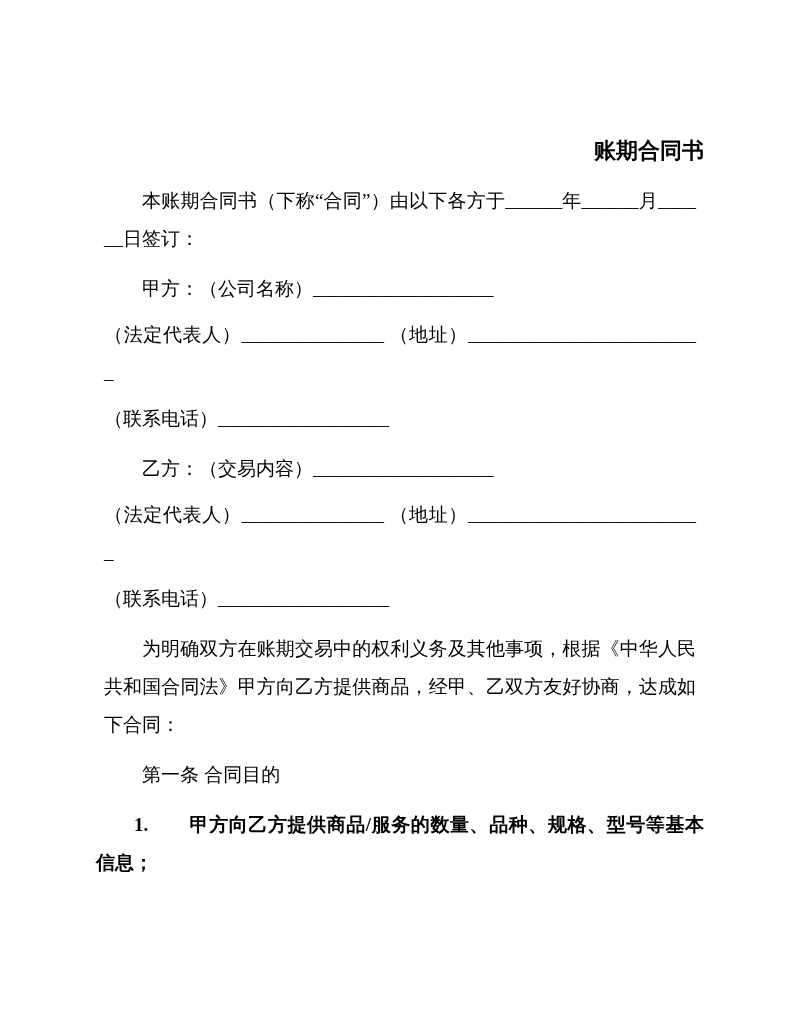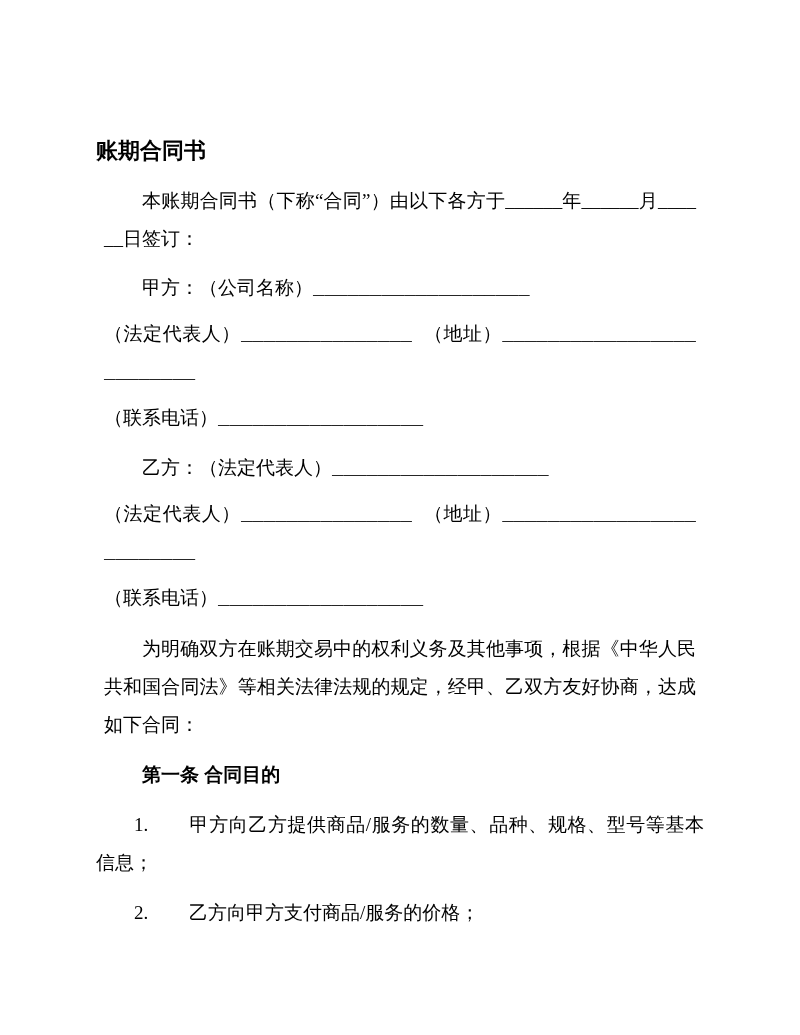--- a/index.html
+++ b/index.html
@@ -17,49 +17,49 @@
     color: #000000;
     font-family: "Liberation Serif", "DejaVu Serif", serif;
     font-size: 19px;
     line-height: 38px;
   }
   .doc-title {
     margin: 0 0 12px 0;
     font-size: 22px;
     line-height: 38px;
     font-weight: bold;
-    text-align: left;
+    text-align: right;
     font-family: "Liberation Sans", "DejaVu Sans", sans-serif;
   }
   .para, .line, .heading {
     margin: 8px;
     text-align: justify;
     word-break: break-all;
   }
   .block, .para, .heading, .list-item {
     margin-bottom: 12px;
   }
   .block .line {
     margin-bottom: 0;
-    font-family: Liberation Mono, monospace;
   }
   .indent {
     text-indent: 2em;
   }
   .heading {
-    font-weight: bold;
+    font-weight: normal;
     font-family: "Liberation Sans", "DejaVu Sans", sans-serif;
     font-size: 19px;
     line-height: 38px;
   }
   .list-item {
     text-align: justify;
     word-break: break-all;
     text-indent: 2em;
     margin-top: 12px;
+    font-weight: bold;
   }
   .item-num {
     display: inline-block;
     width: 55px;
     text-indent: 0;
   }
 </style>
 </head>
 <body>
 
@@ -69,32 +69,29 @@
 
   <p class="para indent">本账期合同书（下称“合同”）由以下各方于______年______月______日签订：</p>
 
   <div class="block">
     <p class="line indent">甲方：（公司名称）___________________</p>
     <p class="line">（法定代表人）_______________ （地址）_________________________</p>
     <p class="line">（联系电话）__________________</p>
   </div>
 
   <div class="block">
-    <p class="line indent">乙方：（法定代表人）___________________</p>
+    <p class="line indent">乙方：（交易内容）___________________</p>
     <p class="line">（法定代表人）_______________ （地址）_________________________</p>
     <p class="line">（联系电话）__________________</p>
   </div>
 
-  <p class="para indent">为明确双方在账期交易中的权利义务及其他事项，根据《中华人民共和国合同法》等相关法律法规的规定，经甲、乙双方友好协商，达成如下合同：</p>
+  <p class="para indent">为明确双方在账期交易中的权利义务及其他事项，根据《中华人民共和国合同法》甲方向乙方提供商品，经甲、乙双方友好协商，达成如下合同：</p>
 
   <h2 class="heading indent">第一条 合同目的</h2>
 
 
 
   <div class="list-item">
     <span class="item-num">1.</span><span>甲方向乙方提供商品/服务的数量、品种、规格、型号等基本信息；</span>
   </div>
 
-  <div class="list-item">
-    <span class="item-num">2.</span><span>乙方向甲方支付商品/服务的价格；</span>
-  </div>
 
 </div>
 
 </body></html>

